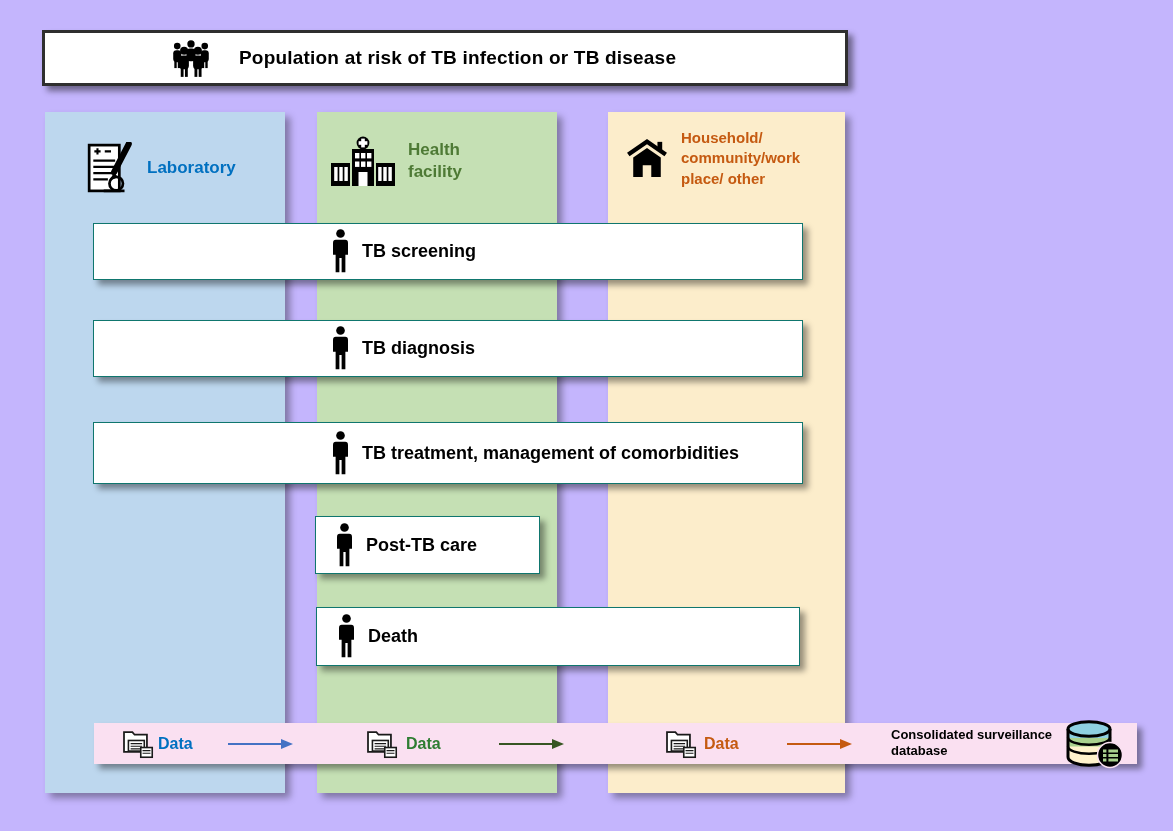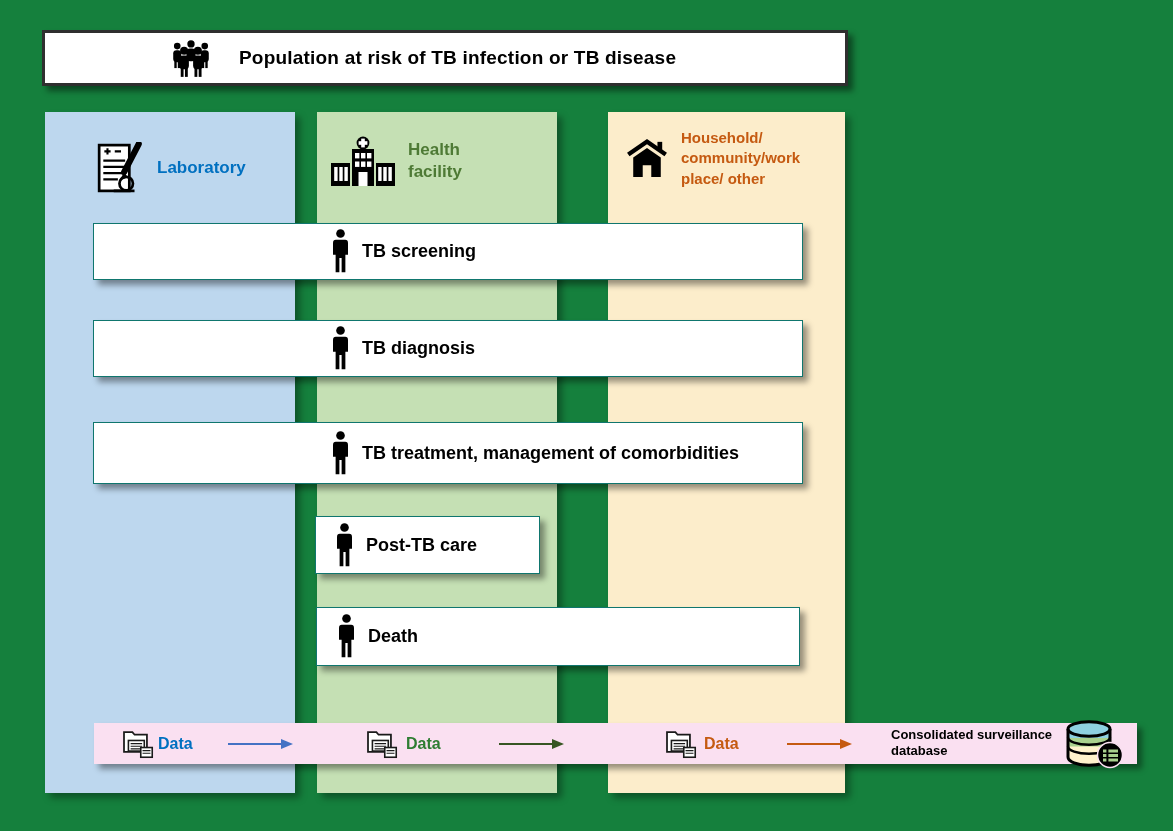--- a/index.html
+++ b/index.html
@@ -1,34 +1,34 @@
 <!DOCTYPE html>
 <html><head>
 <meta charset="utf-8">
 <style>
   html,body{margin:0;padding:0;background:#fff;}
   .canvas{
-    position:relative;width:1173px;height:831px;background:#15803d;overflow:hidden;
+    position:relative;width:1173px;height:831px;background:#c4b5fd;overflow:hidden;
     font-family:"Liberation Sans",sans-serif;font-weight:700;color:#000;
   }
   
   .top-box{
     position:absolute;left:42px;top:30px;width:800px;height:50px;
     background:#fff;border:3px solid #2f2f2f;
     box-shadow:5px 5px 6px rgba(0,0,0,.45);
     display:flex;align-items:center;
   }
   .top-box .ic{margin-left:124px;width:44px;height:40px;flex:0 0 auto;}
   .top-box .ttl{margin-left:26px;font-size:19px;letter-spacing:.2px;}
   
   .col{
     position:absolute;top:112px;height:681px;
     box-shadow:5px 5px 7px rgba(0,0,0,.35);
   }
-  .col-lab{left:45px;width:240px;background:#BDD7EE;padding-left:10px;}
+  .col-lab{left:45px;width:240px;background:#BDD7EE;}
   .col-hf{left:317px;width:240px;background:#C5E0B4;}
   .col-hh{left:608px;width:237px;background:#FCEDCB;}
   .col-head{display:flex;align-items:center;}
   .col-lab .col-head{padding:30px 8px 0 42px;}
   .col-hf  .col-head{padding:24px 8px 0 13px;}
   .col-hh  .col-head{padding:16px 6px 0 18px;}
   .col-label{white-space:pre-line;line-height:1.3;}
   .col-lab .col-label{margin-left:12px;font-size:17px;}
   .col-hf  .col-label{margin-left:12px;font-size:17px;}
   .col-hh  .col-label{margin-left:13px;font-size:15px;line-height:1.35;}

